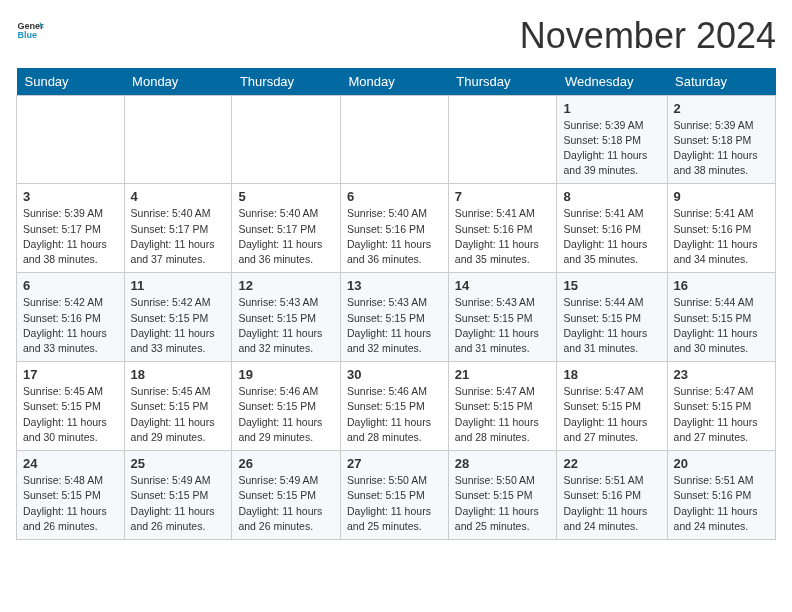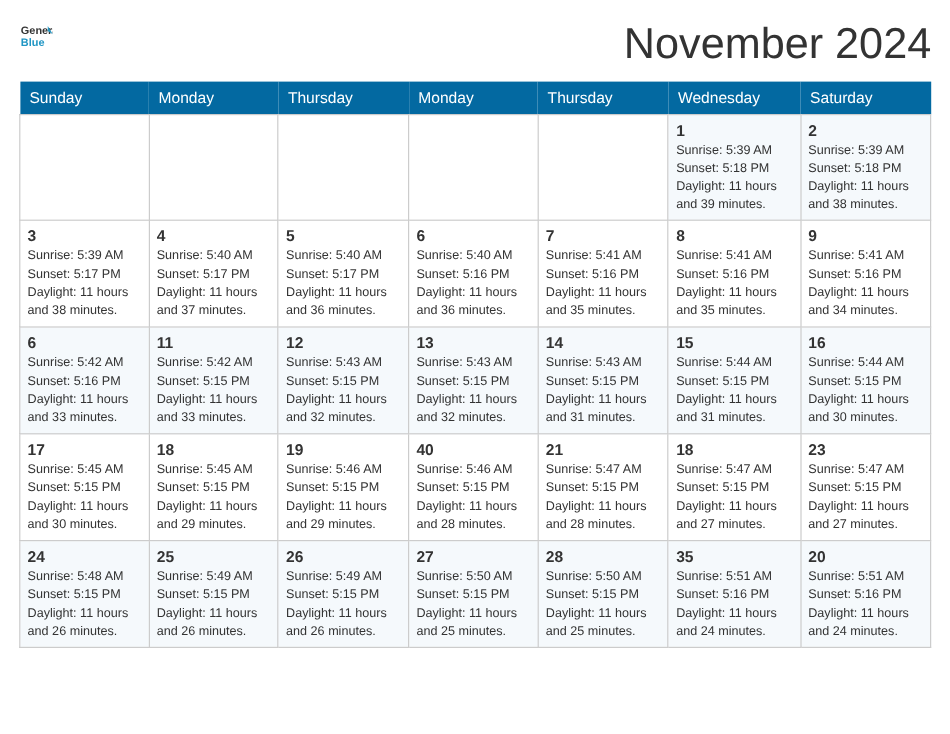--- a/index.html
+++ b/index.html
@@ -190,21 +190,21 @@
         </td>
         <td>
           <span class="day-num">18</span>
           <div class="day-info">Sunrise: 5:45 AM<br>Sunset: 5:15 PM<br>Daylight: 11 hours<br>and 29 minutes.</div>
         </td>
         <td>
           <span class="day-num">19</span>
           <div class="day-info">Sunrise: 5:46 AM<br>Sunset: 5:15 PM<br>Daylight: 11 hours<br>and 29 minutes.</div>
         </td>
         <td>
-          <span class="day-num">40</span>
+          <span class="day-num">30</span>
           <div class="day-info">Sunrise: 5:46 AM<br>Sunset: 5:15 PM<br>Daylight: 11 hours<br>and 28 minutes.</div>
         </td>
         <td>
           <span class="day-num">21</span>
           <div class="day-info">Sunrise: 5:47 AM<br>Sunset: 5:15 PM<br>Daylight: 11 hours<br>and 28 minutes.</div>
         </td>
         <td>
           <span class="day-num">18</span>
           <div class="day-info">Sunrise: 5:47 AM<br>Sunset: 5:15 PM<br>Daylight: 11 hours<br>and 27 minutes.</div>
         </td>
@@ -228,21 +228,21 @@
         </td>
         <td>
           <span class="day-num">27</span>
           <div class="day-info">Sunrise: 5:50 AM<br>Sunset: 5:15 PM<br>Daylight: 11 hours<br>and 25 minutes.</div>
         </td>
         <td>
           <span class="day-num">28</span>
           <div class="day-info">Sunrise: 5:50 AM<br>Sunset: 5:15 PM<br>Daylight: 11 hours<br>and 25 minutes.</div>
         </td>
         <td>
-          <span class="day-num">35</span>
+          <span class="day-num">22</span>
           <div class="day-info">Sunrise: 5:51 AM<br>Sunset: 5:16 PM<br>Daylight: 11 hours<br>and 24 minutes.</div>
         </td>
         <td>
           <span class="day-num">20</span>
           <div class="day-info">Sunrise: 5:51 AM<br>Sunset: 5:16 PM<br>Daylight: 11 hours<br>and 24 minutes.</div>
         </td>
       </tr>
     </tbody>
 </table>
 

